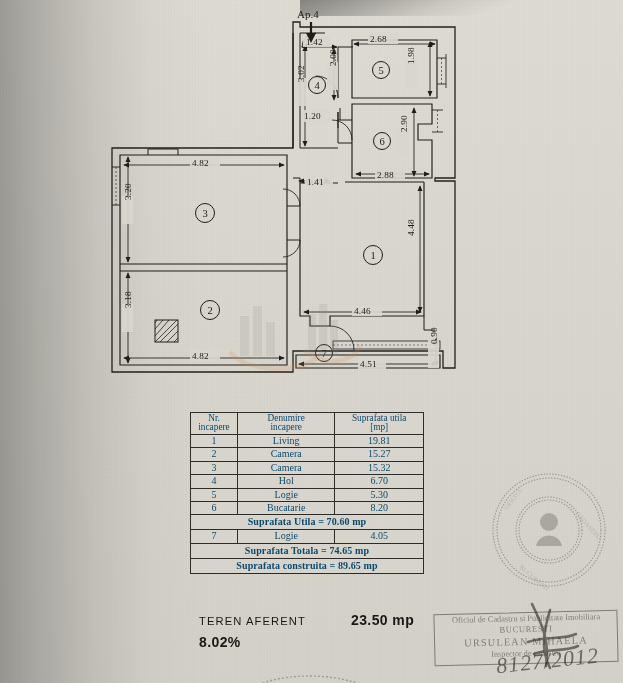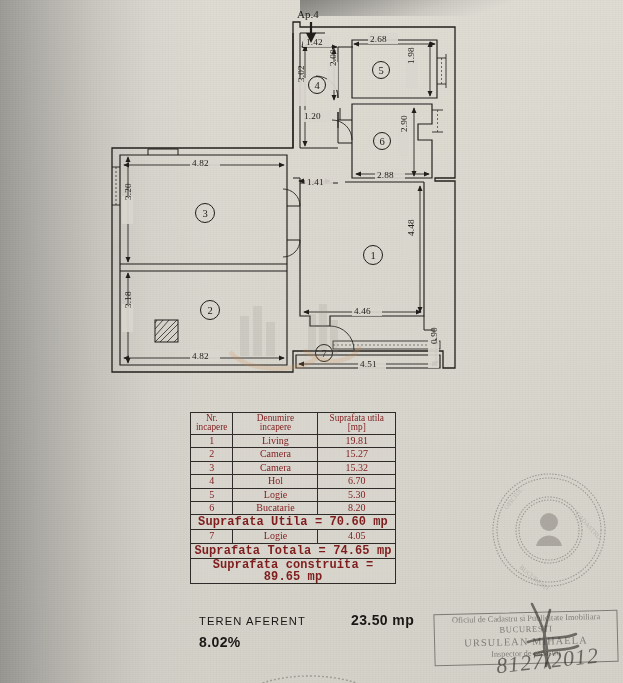--- a/index.html
+++ b/index.html
@@ -45,40 +45,40 @@
 
   
   #watermark{
     position:absolute;left:222px;top:296px;width:140px;height:78px;
     opacity:.30;pointer-events:none;
   }
 
   
   #tbl-wrap{position:absolute;left:190px;top:412px;width:202px;}
   table.area{
-    border-collapse:collapse;width:206px;
+    border-collapse:collapse;width:234px;
     background:rgba(222,219,211,.30);
     font-family:"Liberation Serif",serif;
-    color:#7f1d1d;
+    color:#0c4a6e;
   }
   table.area td,table.area th{
     border:1px solid #2e2b28;
     padding:0 2px;
     text-align:center;
     font-weight:normal;
     line-height:1.02;
   }
   table.area th{font-size:9.3px;padding:1px 2px;}
   table.area td{font-size:10px;height:12.4px;}
   td.c1{width:38px;}
   td.c2{width:84px;}
   td.c3{width:76px;}
   tr.sum td{
-    font-family:Liberation Mono, monospace;
-    font-size:12px;font-weight:600;letter-spacing:.1px;height:14px;
+    font-family:Liberation Serif, serif;
+    font-size:10px;font-weight:600;letter-spacing:.1px;height:14px;
   }
 
   
   #footer{
     position:absolute;left:199px;top:612px;width:250px;
     font-family:"Liberation Sans",sans-serif;
     color:#1a1816;
   }
   #footer .frow{display:flex;align-items:baseline;margin-bottom:6px;}
   #footer .lbl{font-size:11.2px;letter-spacing:1.1px;width:152px;}

